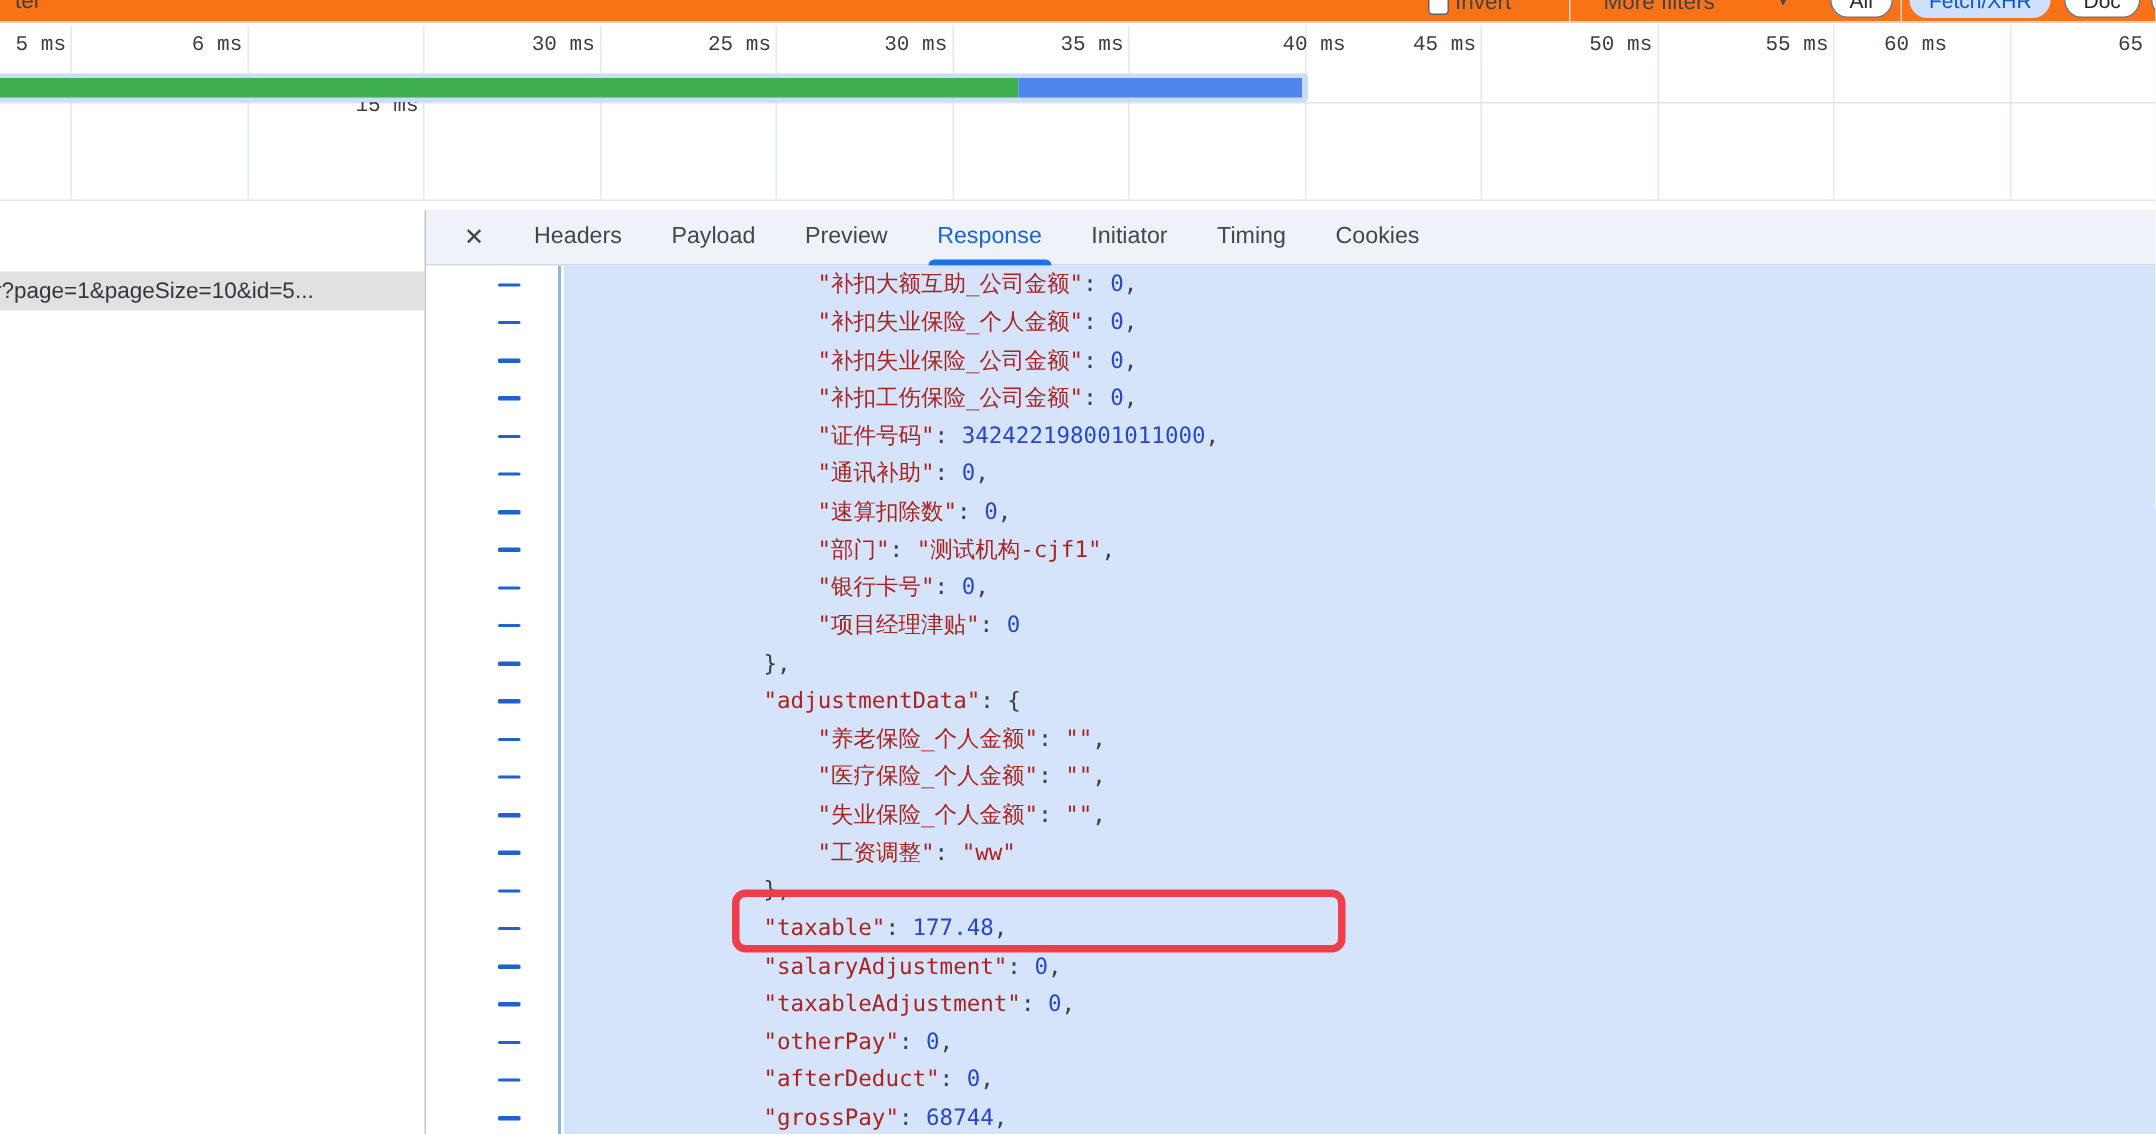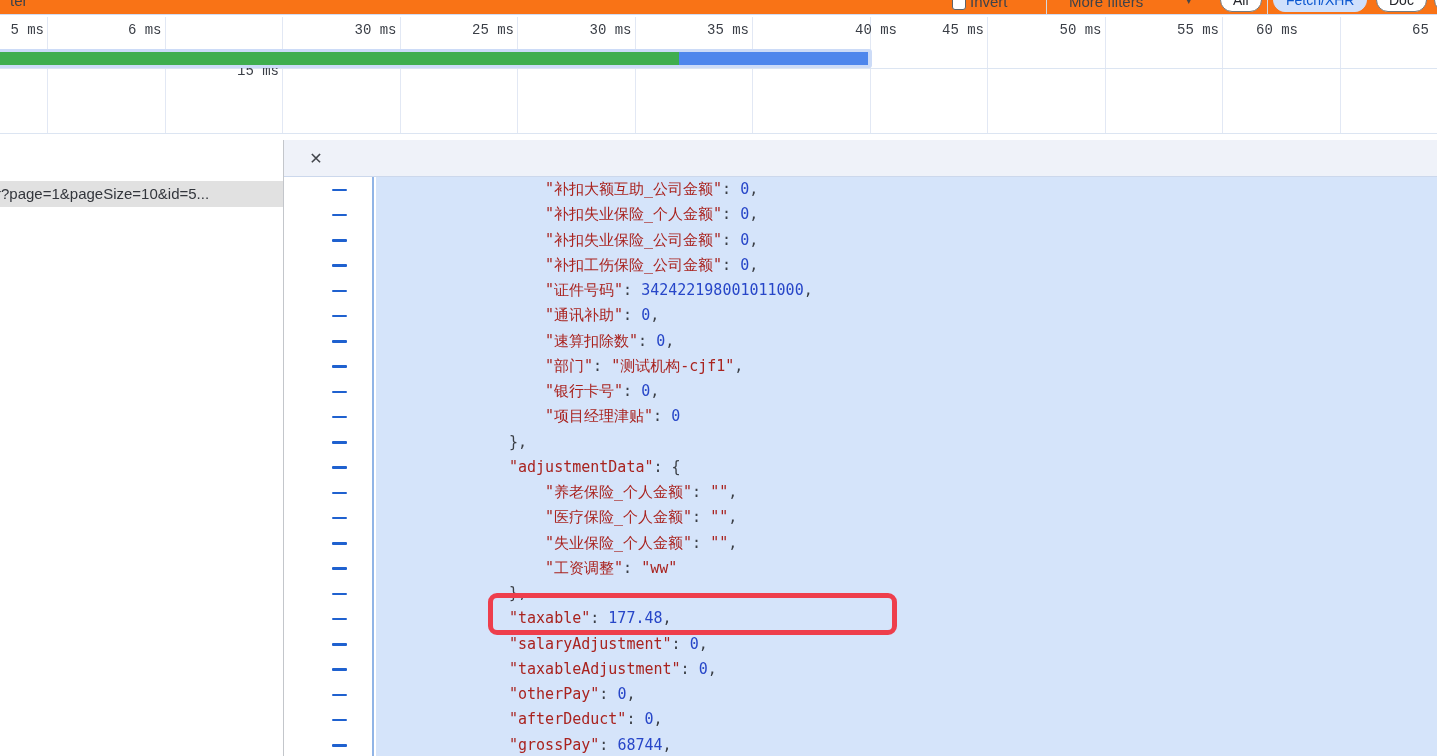--- a/index.html
+++ b/index.html
@@ -128,20 +128,29 @@
       </div>
   </div>
 
   <div class="left-list">
     <div class="req-row">r?page=1&amp;pageSize=10&amp;id=5...</div>
   </div>
 
   <div class="details">
     <div class="tabbar">
       <div class="close-btn">✕</div>
+      <div class="tabs">
+        <div class="tab"><span>Headers</span></div>
+        <div class="tab"><span>Payload</span></div>
+        <div class="tab"><span>Preview</span></div>
+        <div class="tab active"><span>Response</span><span class="tab-underline"></span></div>
+        <div class="tab"><span>Initiator</span></div>
+        <div class="tab"><span>Timing</span></div>
+        <div class="tab"><span>Cookies</span></div>
+      </div>
     </div>
     <div class="response-body">
       <div class="gutter-bg"></div>
       <div class="content-bg"></div>
       <div class="code-lines" id="code-lines">
           <div class="code-line">
             <div class="gutter-cell">
               <span class="fold-dash"></span>
             </div>
             <div class="code-text ind2"><span class="tok-k">"补扣大额互助_公司金额"</span><span class="tok-p">: </span><span class="tok-n">0</span><span class="tok-p">,</span></div>

